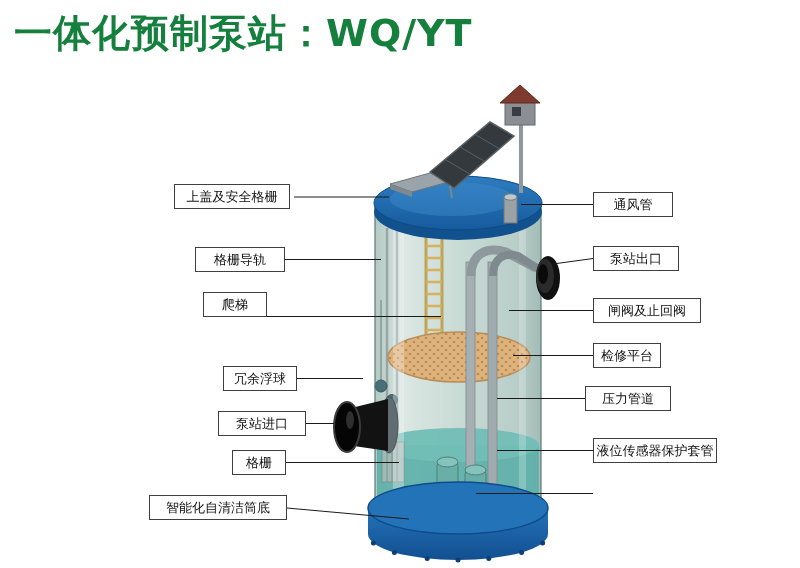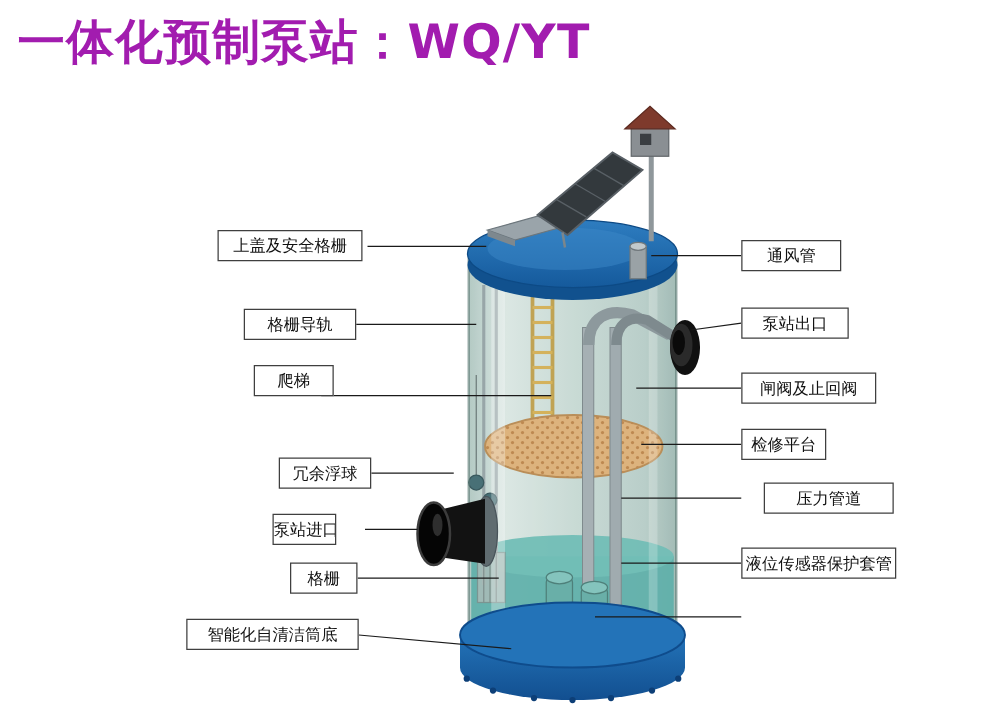--- a/index.html
+++ b/index.html
@@ -1,19 +1,19 @@
 <!DOCTYPE html>
 <html><head>
 <meta charset="utf-8">
 <style>
   html,body{margin:0;padding:0;background:#fff;}
   .page{position:relative;width:800px;height:568px;background:#ffffff;overflow:hidden;
         font-family:"Liberation Sans",sans-serif;}
   .title{position:absolute;left:14px;top:8px;margin:0;font-size:38px;font-weight:900;
-         color:#a21caf;letter-spacing:1px;white-space:nowrap;
+         color:#15803d;letter-spacing:1px;white-space:nowrap;
          font-family:"DejaVu Sans","Liberation Sans",sans-serif;}
   .illustration{position:absolute;left:0;top:0;}
   .label-box{position:absolute;box-sizing:border-box;border:1px solid #3f3f3f;background:#fff;
              height:25px;line-height:23px;font-size:13px;color:#111;text-align:center;
              white-space:nowrap;overflow:hidden;}
 </style>
 </head>
 <body>
 
 <div class="page">
@@ -193,24 +193,24 @@
       <line x1="593" y1="398.5" x2="497" y2="398.5"></line>
       <line x1="593" y1="450.5" x2="497" y2="450.5"></line>
       <line x1="593" y1="493.5" x2="476" y2="493.5"></line>
     </g>
   </svg>
 
   <div class="label-box" style="left:174px;top:184px;width:116px">上盖及安全格栅</div>
   <div class="label-box" style="left:195px;top:247px;width:90px">格栅导轨</div>
   <div class="label-box" style="left:203px;top:292px;width:64px">爬梯</div>
   <div class="label-box" style="left:223px;top:366px;width:74px">冗余浮球</div>
-  <div class="label-box" style="left:218px;top:411px;width:51px">泵站进口</div>
+  <div class="label-box" style="left:218px;top:411px;width:88px">泵站进口</div>
   <div class="label-box" style="left:232px;top:450px;width:54px">格栅</div>
   <div class="label-box" style="left:149px;top:495px;width:138px">智能化自清洁筒底</div>
 
   <div class="label-box" style="left:593px;top:192px;width:80px">通风管</div>
   <div class="label-box" style="left:593px;top:246px;width:86px">泵站出口</div>
   <div class="label-box" style="left:593px;top:298px;width:108px">闸阀及止回阀</div>
   <div class="label-box" style="left:593px;top:343px;width:68px">检修平台</div>
-  <div class="label-box" style="left:611px;top:386px;width:104px">压力管道</div>
+  <div class="label-box" style="left:585px;top:386px;width:86px">压力管道</div>
   <div class="label-box" style="left:593px;top:438px;width:124px">液位传感器保护套管</div>
 
 </div>
 
 </body></html>

